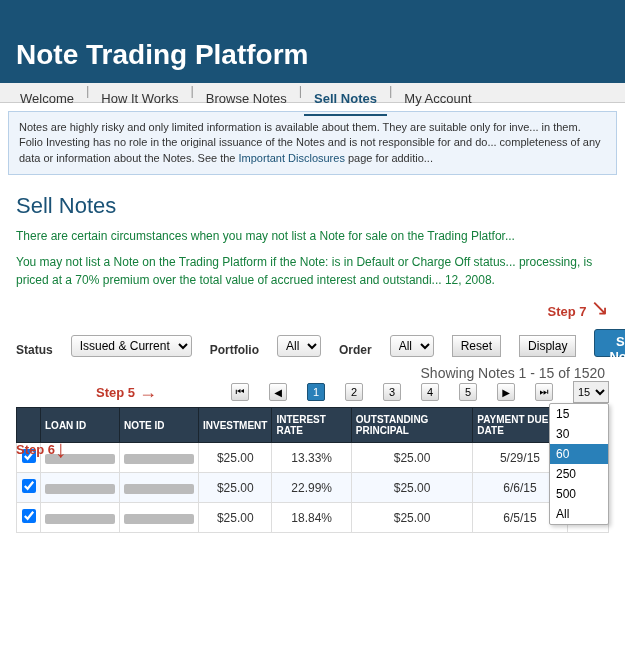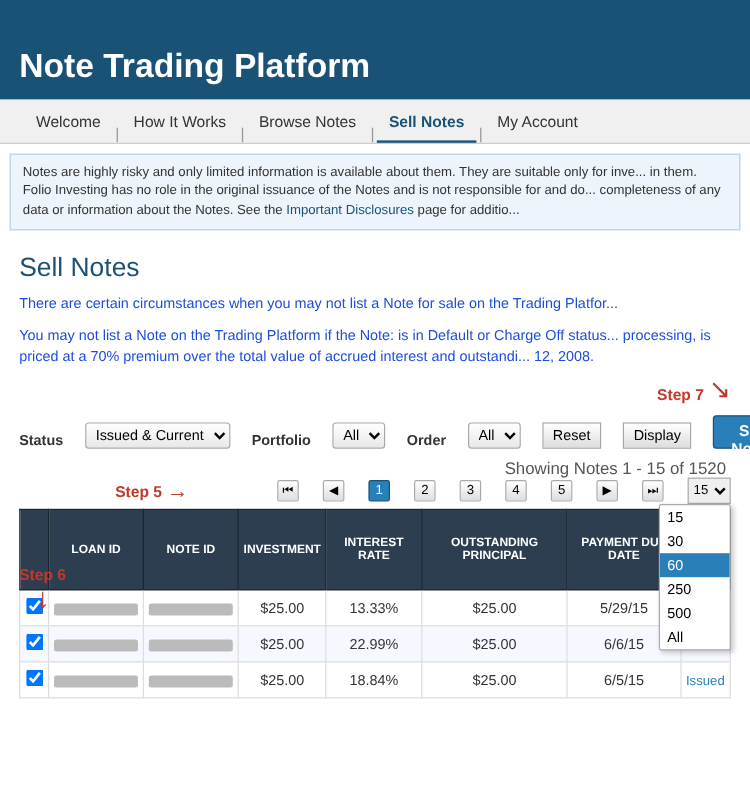--- a/index.html
+++ b/index.html
@@ -31,24 +31,24 @@
       border: 2px solid #acd;
       display: inline-block;
     }
     .logo-text-folio { color: #c0d8f0; font-size: 14px; font-weight: normal; }
     .logo-text-investing { color: #fff; font-size: 14px; font-weight: bold; }
 
     
     .nav {
       background: #f0f0f0;
       border-bottom: 1px solid #ccc;
-      padding: 0 20px;
+      padding: 0 10px;
       display: flex;
-      align-items: flex-end;
-      height: 37px;
+      align-items: flex-start;
+      height: 20px;
     }
     .nav-item {
       padding: 8px 10px;
       color: #333;
       text-decoration: none;
       font-size: 13px;
       cursor: pointer;
       border-bottom: 2px solid transparent;
     }
     .nav-item.active {
@@ -67,21 +67,21 @@
       font-size: 11px;
       color: #333;
       line-height: 1.4;
       overflow: hidden;
     }
     .disclaimer a { color: #1a5276; }
 
     
     .content { padding: 10px 16px; }
     .page-title { font-size: 22px; color: #1a5276; margin-bottom: 8px; font-weight: normal; }
-    .description { font-size: 12px; color: #1d4ed8; line-height: 1.5; margin-bottom: 8px; }
+    .description { font-size: 12px; color: #15803d; line-height: 1.5; margin-bottom: 8px; }
 
     
     .filter-row {
       display: flex;
       align-items: flex-end;
       gap: 18px;
       margin: 10px 0 4px 0;
       position: relative;
     }
     .filter-label { font-size: 12px; color: #333; font-weight: bold; }
@@ -171,22 +171,22 @@
     .notes-table {
       width: 100%;
       border-collapse: collapse;
       margin-top: 4px;
     }
     .notes-table th {
       background: #2c3e50;
       color: #fff;
       font-size: 10px;
       font-weight: bold;
-      text-align: center;
-      padding: 22px 4px;
+      text-align: left;
+      padding: 6px 4px;
       border: 1px solid #1a252f;
       text-transform: uppercase;
     }
     .notes-table td {
       border: 1px solid #ddd;
       padding: 6px 4px;
       text-align: center;
       font-size: 12px;
       color: #333;
     }
@@ -296,21 +296,21 @@
         <div class="selected">60</div>
         <div>250</div>
         <div>500</div>
         <div>All</div>
       </div>
     </div>
   </div>
 
   <div style="position:relative;">
 
-    <div style="position:absolute; left:0; top:47px; display:flex; flex-direction:column; align-items:center; z-index:10;">
+    <div style="position:absolute; left:0; top:28px; display:flex; flex-direction:row; align-items:center; z-index:10;">
       <span class="step-label">Step 6</span>
       <span style="color:#c0392b; font-size:24px; line-height:1.2;">↓</span>
     </div>
 
     <table class="notes-table">
       <thead>
         <tr>
           <th style="width:24px;"></th>
           <th>LOAN ID</th>
           <th>NOTE ID</th>

